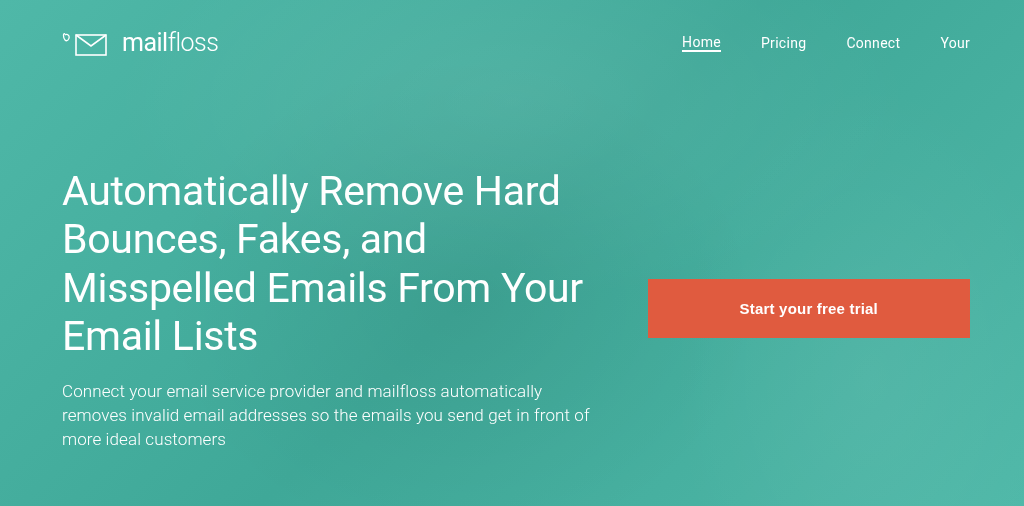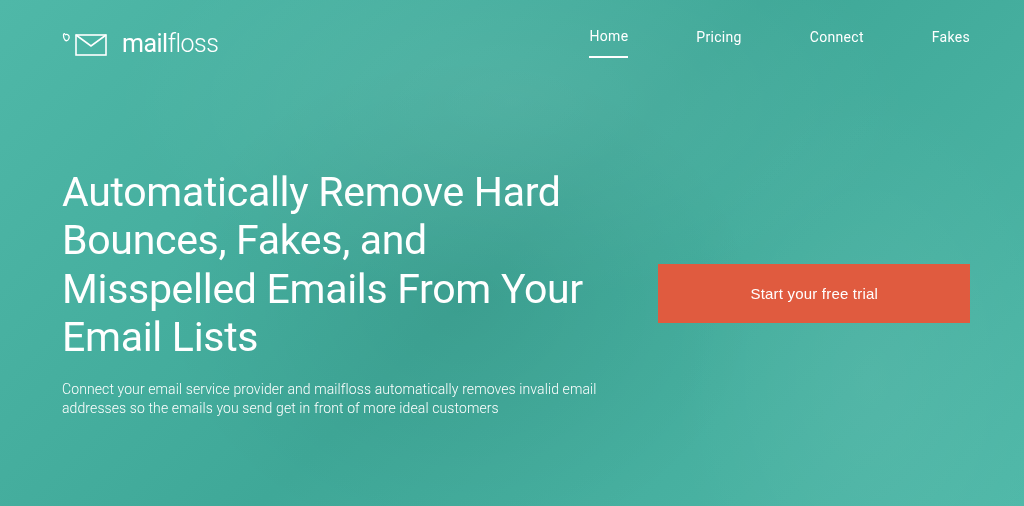--- a/index.html
+++ b/index.html
@@ -68,23 +68,22 @@
       display: flex;
       gap: 40px;
       align-items: center;
     }
     
     .nav-item {
       color: white;
       font-size: 14px;
       text-decoration: none;
       cursor: pointer;
-      padding-bottom: 12px;
+      padding-bottom: 0;
       letter-spacing: 0.3px;
-      margin-left: 28px;
     }
     
     .nav-item.active {
       border-bottom: 2px solid white;
     }
     
     .content {
       display: flex;
       align-items: center;
       padding: 0 54px 0 62px;
@@ -103,37 +102,37 @@
       color: white;
       font-size: 41px;
       font-weight: 400;
       line-height: 1.18;
       margin-bottom: 18px;
       letter-spacing: -0.3px;
     }
     
     .subheadline {
       color: white;
-      font-size: 14px;
+      font-size: 17px;
       font-weight: 300;
       line-height: 1.42;
       letter-spacing: 0.1px;
     }
     
     .cta-section {
       flex-shrink: 0;
     }
     
     .cta-button {
       background: #e05b3f;
       color: white;
       border: none;
       padding: 21px 92px;
       font-size: 15px;
-      font-weight: 400;
+      font-weight: 700;
       cursor: pointer;
       letter-spacing: 0.2px;
     }
   </style>
 </head>
 <body>
 
 <div class="hero">
   <header class="header">
     <div class="logo">
@@ -145,21 +144,21 @@
         </svg>
       </span>
       <span class="logo-text">
         <span class="bold">mail</span><span>floss</span>
       </span>
     </div>
     <nav class="nav">
       <a class="nav-item active">Home</a>
       <a class="nav-item">Pricing</a>
       <a class="nav-item">Connect</a>
-      <a class="nav-item">Fakes</a>
+      <a class="nav-item">Your</a>
     </nav>
   </header>
 
   <div class="content">
     <div class="text-section">
       <h1 class="headline">Automatically Remove Hard Bounces, Fakes, and Misspelled Emails From Your Email Lists</h1>
       <p class="subheadline">Connect your email service provider and mailfloss automatically removes invalid email addresses so the emails you send get in front of more ideal customers</p>
     </div>
     <div class="cta-section">
       <button class="cta-button">Start your free trial</button>

